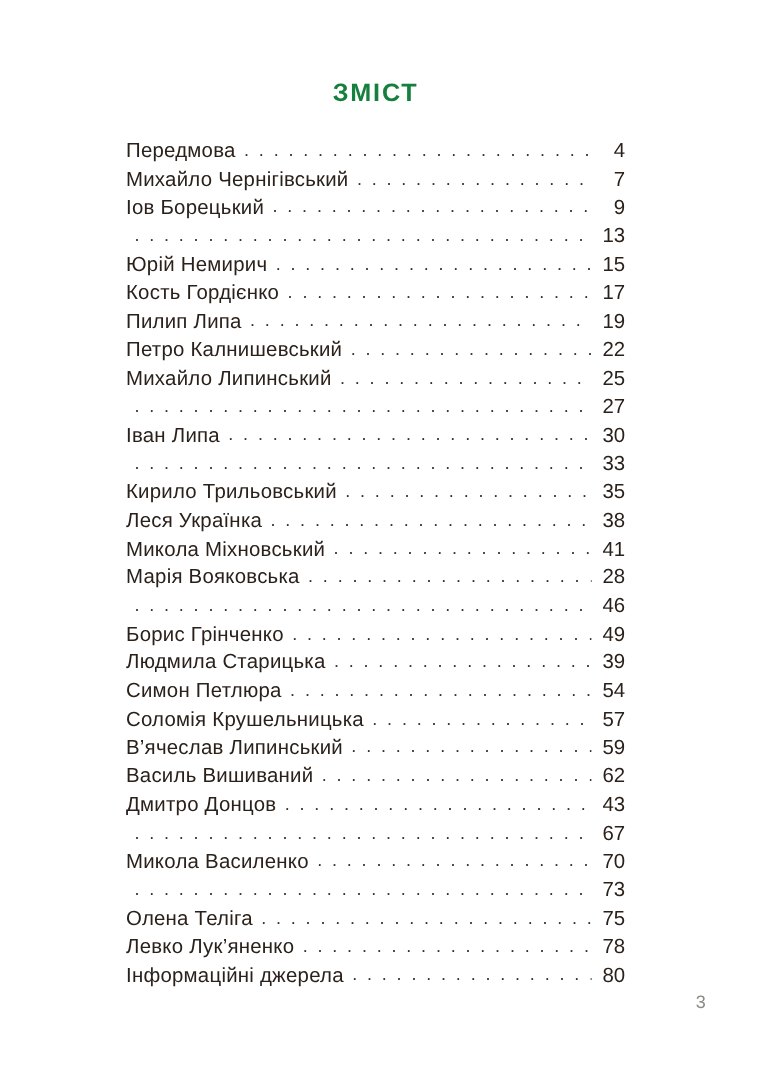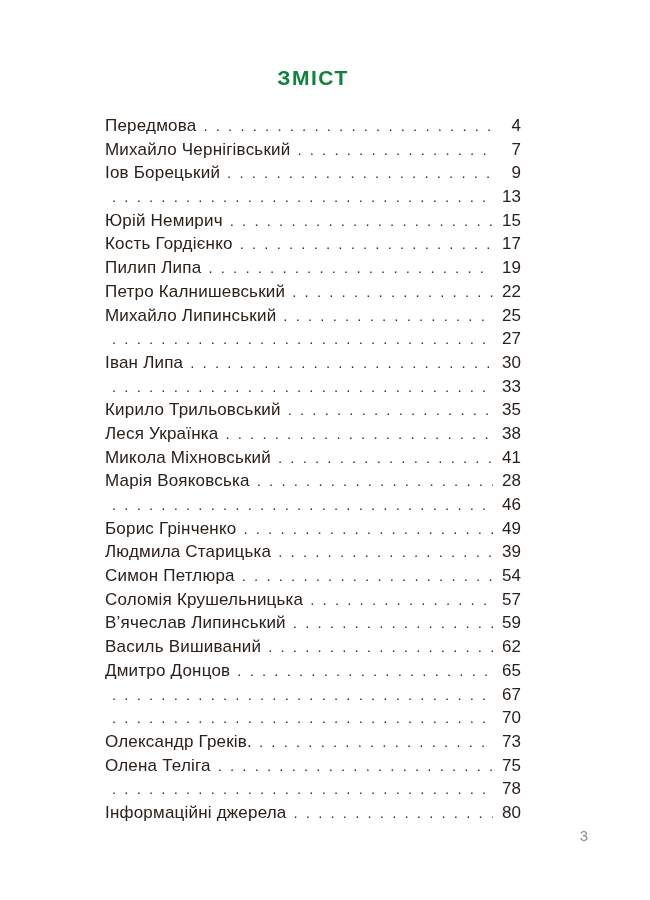--- a/index.html
+++ b/index.html
@@ -187,41 +187,42 @@
         <span class="num">59</span>
       </div>
       <div class="row">
         <span class="label">Василь Вишиваний</span>
         <span class="dots">. . . . . . . . . . . . . . . . . . . . . . . . . . . . . . . . . . . . . . . . . . . . . . . . . . . . . . . . . . . . . . . . . . . . . . . . . . . . . . . . . . . . . . . . . . . . . . . . . . . . . . . . . . . . . . . . . . . . . . . .</span>
         <span class="num">62</span>
       </div>
       <div class="row">
         <span class="label">Дмитро Донцов</span>
         <span class="dots">. . . . . . . . . . . . . . . . . . . . . . . . . . . . . . . . . . . . . . . . . . . . . . . . . . . . . . . . . . . . . . . . . . . . . . . . . . . . . . . . . . . . . . . . . . . . . . . . . . . . . . . . . . . . . . . . . . . . . . . .</span>
-        <span class="num">65</span>
+        <span class="num">43</span>
       </div>
       <div class="row">
         <span class="dots">. . . . . . . . . . . . . . . . . . . . . . . . . . . . . . . . . . . . . . . . . . . . . . . . . . . . . . . . . . . . . . . . . . . . . . . . . . . . . . . . . . . . . . . . . . . . . . . . . . . . . . . . . . . . . . . . . . . . . . . .</span>
         <span class="num">67</span>
       </div>
       <div class="row">
+        <span class="label">Микола Василенко</span>
         <span class="dots">. . . . . . . . . . . . . . . . . . . . . . . . . . . . . . . . . . . . . . . . . . . . . . . . . . . . . . . . . . . . . . . . . . . . . . . . . . . . . . . . . . . . . . . . . . . . . . . . . . . . . . . . . . . . . . . . . . . . . . . .</span>
         <span class="num">70</span>
       </div>
       <div class="row">
-        <span class="label">Олександр Греків.</span>
         <span class="dots">. . . . . . . . . . . . . . . . . . . . . . . . . . . . . . . . . . . . . . . . . . . . . . . . . . . . . . . . . . . . . . . . . . . . . . . . . . . . . . . . . . . . . . . . . . . . . . . . . . . . . . . . . . . . . . . . . . . . . . . .</span>
         <span class="num">73</span>
       </div>
       <div class="row">
         <span class="label">Олена Теліга</span>
         <span class="dots">. . . . . . . . . . . . . . . . . . . . . . . . . . . . . . . . . . . . . . . . . . . . . . . . . . . . . . . . . . . . . . . . . . . . . . . . . . . . . . . . . . . . . . . . . . . . . . . . . . . . . . . . . . . . . . . . . . . . . . . .</span>
         <span class="num">75</span>
       </div>
       <div class="row">
+        <span class="label">Левко Лук’яненко</span>
         <span class="dots">. . . . . . . . . . . . . . . . . . . . . . . . . . . . . . . . . . . . . . . . . . . . . . . . . . . . . . . . . . . . . . . . . . . . . . . . . . . . . . . . . . . . . . . . . . . . . . . . . . . . . . . . . . . . . . . . . . . . . . . .</span>
         <span class="num">78</span>
       </div>
       <div class="row">
         <span class="label">Інформаційні джерела</span>
         <span class="dots">. . . . . . . . . . . . . . . . . . . . . . . . . . . . . . . . . . . . . . . . . . . . . . . . . . . . . . . . . . . . . . . . . . . . . . . . . . . . . . . . . . . . . . . . . . . . . . . . . . . . . . . . . . . . . . . . . . . . . . . .</span>
         <span class="num">80</span>
       </div>
     </div>
 

